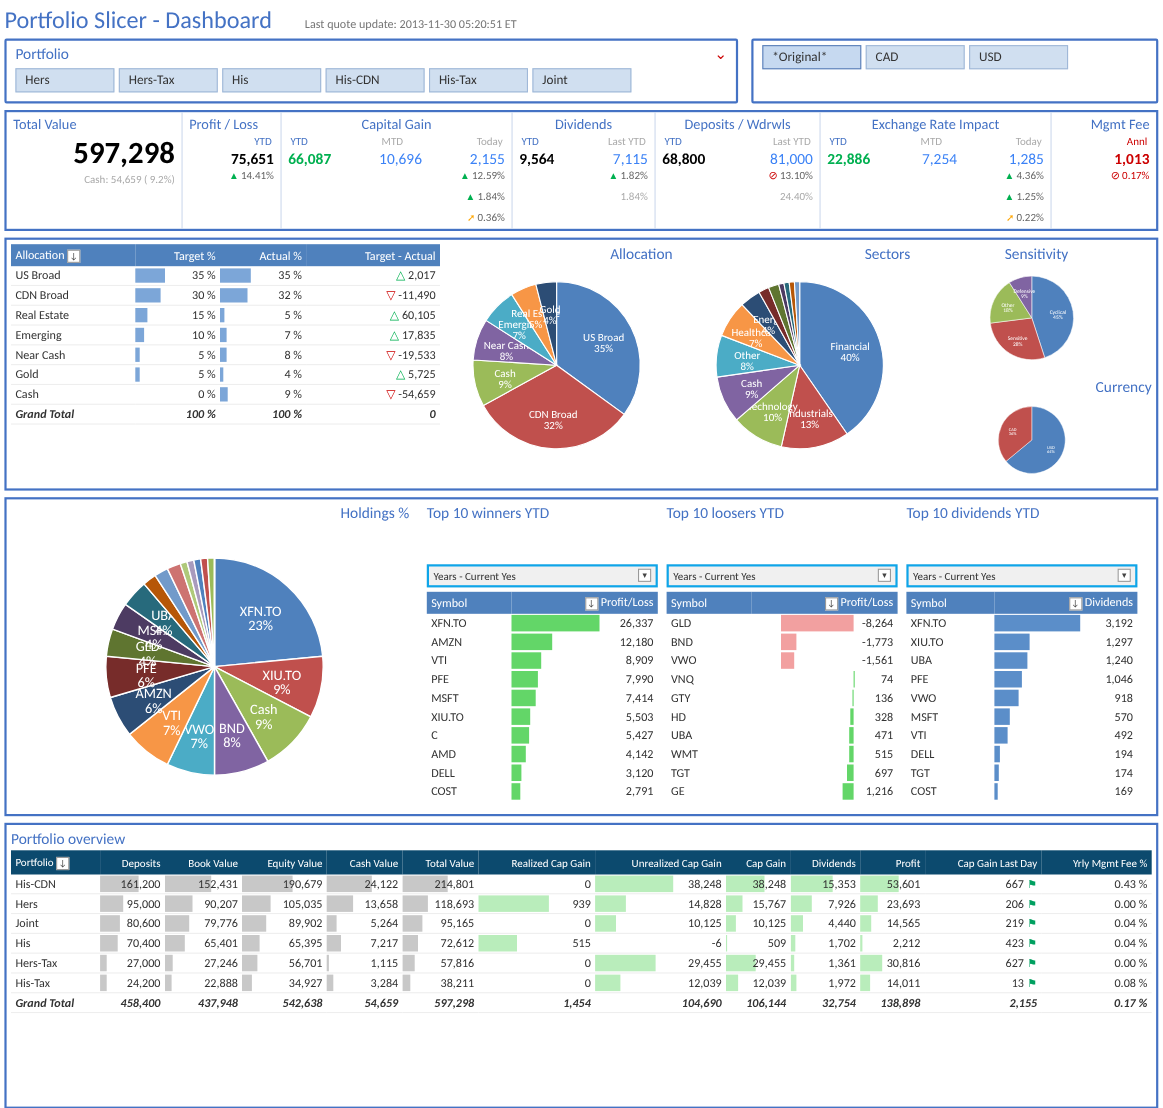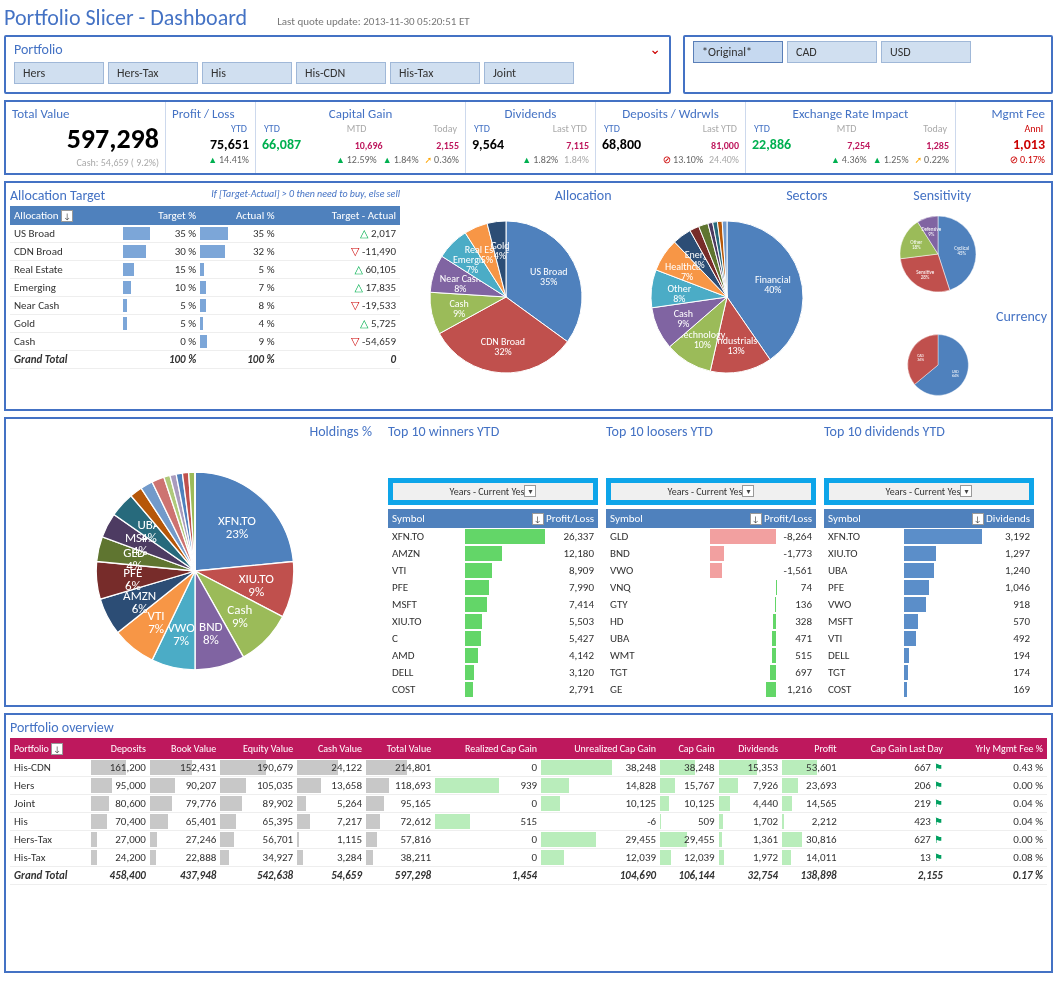--- a/index.html
+++ b/index.html
@@ -20,23 +20,23 @@
   .kpi-cell { border-right: 1px solid #cdd9ed; padding: 4px 6px 4px; flex-shrink: 0; }
   .kpi-cell:last-child { border-right: none; }
   .kpi-title { color: #4472c4; font-size: 13px; text-align: left; }
   .kpi-sub-row { display: flex; justify-content: space-between; }
   .kpi-sub { color: #4472c4; font-size: 10px; text-align: right; padding: 1px 2px; }
   .kpi-sub.gray { color: #aaa; }
   .kpi-val-row { display: flex; justify-content: space-between; align-items: baseline; gap: 6px; }
   .kpi-big { font-size: 28px; font-weight: 700; color: #000; text-align: right; }
   .kpi-val { font-size: 14px; font-weight: 700; color: #000; text-align: right; }
   .kpi-val.green { color: #00b050; }
-  .kpi-val.gray { color: #be185d; font-weight: 700; font-size: 10px; }
+  .kpi-val.gray { color: #3b82f6; font-weight: 400; font-size: 14px; }
   .kpi-val.red { color: #c00; }
-  .kpi-foot-row { display: flex; justify-content: flex-end; gap: 6px; }
+  .kpi-foot-row { display: flex; justify-content: center; gap: 6px; flex-direction: column; }
   .kpi-foot { font-size: 10px; color: #666; text-align: right; }
   .cash-note { color: #aaa; font-size: 10px; text-align: right; }
   .arrow-up::before { content: "▲"; color: #00b050; margin-right: 2px; font-size:9px; }
   .arrow-rt::before { content: "➚"; color: #ffa500; margin-right: 2px; font-size:9px; }
   .circle-x::before { content: "⊘"; color: #c00; margin-right: 2px; font-size:10px; }
   .section-box { border: 2px solid #4472c4; padding: 4px; margin-bottom: 6px; }
   .sec-title { color: #4472c4; font-size: 14px; margin-bottom: 2px; }
   .alloc-row { display: flex; gap: 6px; }
   .alloc-tbl-wrap { width: 390px; }
   .tbl { width: 100%; border-collapse: collapse; font-size: 11px; }
@@ -47,31 +47,31 @@
   .tbl tr.grand td { border-top: 1px solid #000; font-weight: 700; font-style: italic; }
   .bar-cell { position: relative; }
   .bar-cell .bar { position: absolute; left: 0; top: 2px; bottom: 2px; background: #7ca6d8; z-index: 0; }
   .bar-cell span { position: relative; z-index: 1; }
   .hint { color: #4472c4; font-size: 10px; font-style: italic; }
   .chart-area { flex: 1; position: relative; }
   .chart-title { color: #4472c4; font-size: 14px; text-align: right; }
   .holdings-row { display: flex; gap: 8px; }
   .hold-chart { width: 370px; position: relative; }
   .top10 { width: 210px; }
-  .filter-box { background: #f0f0f0; border: 5px solid #0ea5e9; padding: 2px 4px; display: flex; justify-content: center; font-size: 10px; margin-bottom: 4px; margin-top: 38px; }
+  .filter-box { background: #f0f0f0; border: 2px solid #0ea5e9; padding: 2px 4px; display: flex; justify-content: space-between; font-size: 10px; margin-bottom: 4px; margin-top: 38px; }
   .tbl-mini { width: 100%; border-collapse: collapse; font-size: 11px; }
   .tbl-mini th { background: #4f81bd; color: #fff; font-weight: 400; padding: 3px 4px; text-align: left; }
   .tbl-mini th:last-child { text-align: right; }
   .tbl-mini td { padding: 2px 4px; text-align: right; position: relative; }
   .tbl-mini td:first-child { text-align: left; }
   .bar-green { position:absolute; left:0; top:1px; bottom:1px; background:#63d668; z-index:0; }
   .bar-red { position:absolute; right:0; top:1px; bottom:1px; background:#f2a0a0; z-index:0; }
   .bar-blue { position:absolute; left:0; top:1px; bottom:1px; background:#5b8ec9; z-index:0; }
   .bar-gray { position:absolute; left:0; top:1px; bottom:1px; background:#c8c8c8; z-index:0; }
-  .por-tbl th { background:#be185d; color:#fff; font-weight:400; padding:4px; text-align:right; vertical-align:bottom; font-size:10px; }
+  .por-tbl th { background:#0c4a6e; color:#fff; font-weight:400; padding:4px; text-align:right; vertical-align:bottom; font-size:10px; }
   .por-tbl th:first-child { text-align:left; }
   .por-tbl td { padding:2px 4px; text-align:right; font-size:11px; position:relative; }
   .por-tbl td:first-child { text-align:left; }
   .flag::after { content:"⚑"; color:#00a060; margin-left:3px; font-size:10px; }
   .filter-icon { display:inline-block; width:12px; height:12px; background:#fff; border:1px solid #999; font-size:8px; line-height:10px; text-align:center; color:#444; }
   svg { display:block; }
 </style>
 </head>
 <body>
 
@@ -186,24 +186,20 @@
     <div class="kpi-title" style="text-align:right">Mgmt Fee</div>
     <div class="kpi-sub" style="color:#c00;text-align:right">Annl</div>
     <div class="kpi-val red" style="text-align:right">1,013</div>
     <div class="kpi-foot circle-x" style="color:#c00;text-align:right">0.17%</div>
   </div>
 </div>
 
 <div class="section-box">
   <div class="alloc-row">
     <div class="alloc-tbl-wrap">
-      <div style="display:flex;justify-content:space-between">
-        <div class="sec-title">Allocation Target</div>
-        <div class="hint">If [Target-Actual] &gt; 0 then need to buy, else sell</div>
-      </div>
       <table class="tbl">
         <thead>
             <tr id="alloc-head">
               <th>Allocation <span class="filter-icon">↓</span></th>
               <th>Target %</th>
               <th>Actual %</th>
               <th>Target - Actual</th>
             </tr>
           </thead>
         <tbody id="alloc-body">

